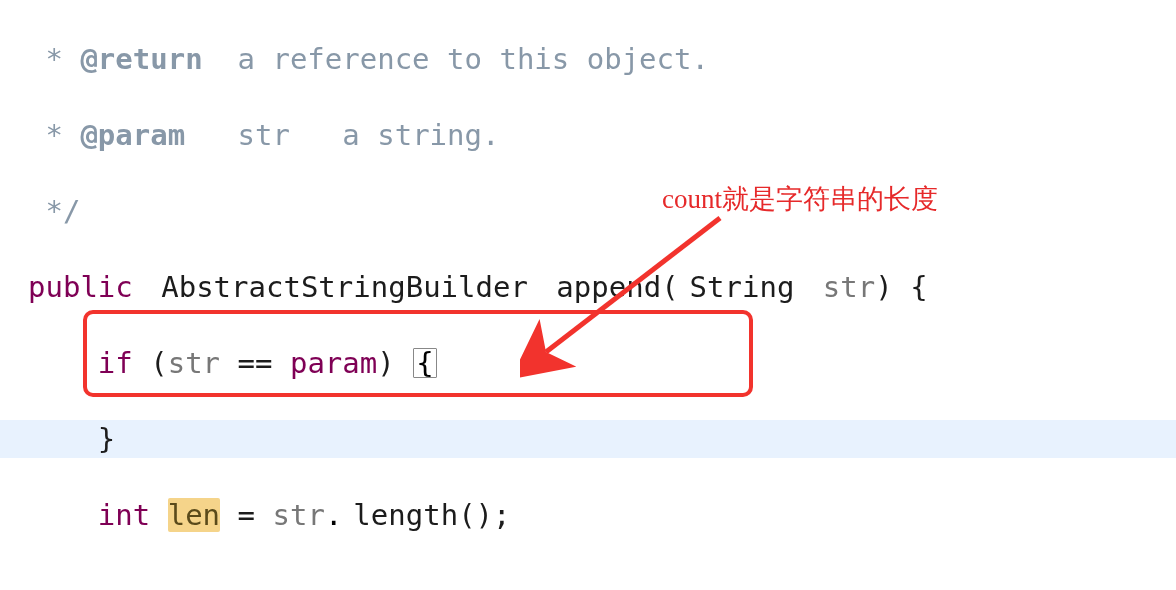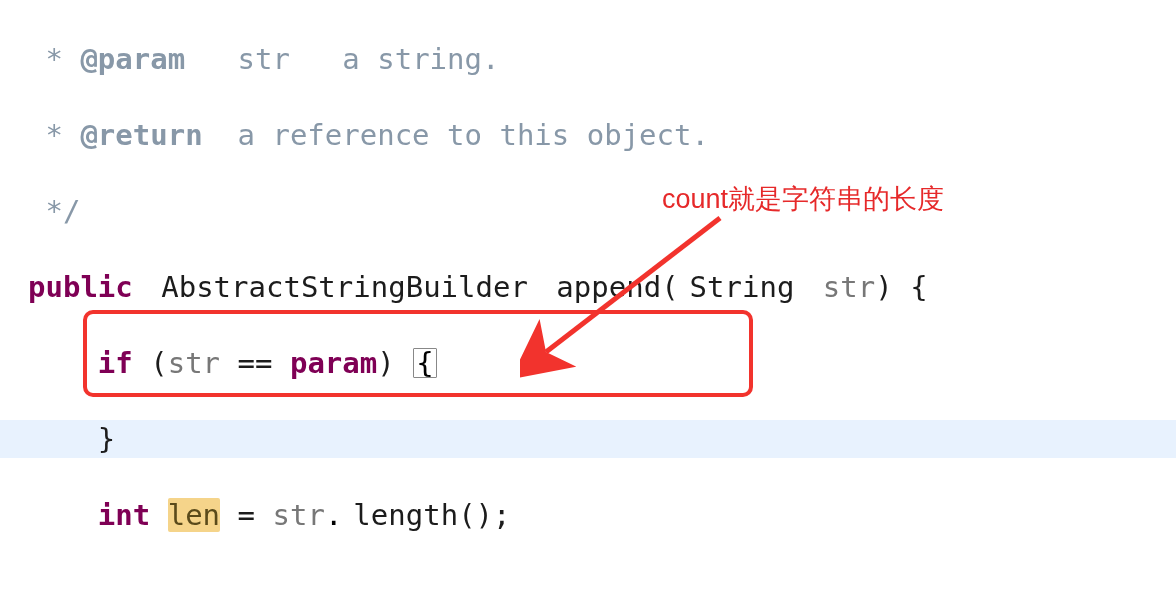--- a/index.html
+++ b/index.html
@@ -12,21 +12,21 @@
   }
   .code-area {
     position: relative;
     font-family: "Consolas", "Menlo", "DejaVu Sans Mono", monospace;
     font-size: 29px;
     line-height: 38px;
     white-space: pre;
     padding: 2px 0 0 0;
   }
   .comment { color: #8898a8; }
-  .keyword { color: #7f0055; font-weight: bold; }
+  .keyword { color: #7f0055; font-weight: normal; }
   .ident { color: #1c1c1c; margin-left: 11px; }
   .op { color: #1c1c1c; }
   .hi-yellow { background: #f5d48a; border-radius: 2px; }
   .box-brace { display:inline-block; border:1px solid #888; border-radius:1px; line-height:28px; padding:0 2px; margin:0 1px; background:#fff; }
   .highlight-line {
     background: #e8f2fe;
     display: block;
     width: 100%;
   }
   .red-box {
@@ -37,39 +37,39 @@
     height: 87px;
     border: 4px solid #f2332d;
     border-radius: 10px;
     box-sizing: border-box;
     pointer-events: none;
   }
   .annotation {
     position: absolute;
     left: 662px;
     top: 180px;
-    font-family: Liberation Sans, sans-serif;
+    font-family: Liberation Serif, serif;
     font-size: 27px;
     color: #e6292a;
     white-space: nowrap;
   }
   .arrow-svg {
     position: absolute;
     left: 520px;
     top: 200px;
     pointer-events: none;
   }
   .line { display: block; padding-left: 28px; padding-right: 0; }
 </style>
 </head>
 <body>
 
 <div class="code-area">
+<span class="line"><span class="comment"> * </span><span class="comment" style="font-weight:bold">@return</span><span class="comment">  a reference to this object.</span></span>
 <span class="line"><span class="comment"> * </span><span class="comment" style="font-weight:bold">@param</span><span class="comment">   str   a string.</span></span>
-<span class="line"><span class="comment"> * </span><span class="comment" style="font-weight:bold">@return</span><span class="comment">  a reference to this object.</span></span>
 <span class="line"><span class="comment"> */</span></span>
 <span class="line"><span class="keyword">public</span> <span class="ident">AbstractStringBuilder</span> <span class="ident">append</span><span class="op">(</span><span class="ident">String</span> <span class="ident" style="color:#777">str</span><span class="op">)</span> <span class="op">{</span></span>
 <span class="line">    <span class="keyword">if</span> <span class="op">(</span><span style="color:#777">str</span> <span class="op">==</span> <span class="keyword">param</span><span class="op">)</span> <span class="box-brace">{</span></span>
 <span class="line highlight-line">    <span class="op">}</span></span>
 <span class="line">    <span class="keyword">int</span> <span class="hi-yellow" style="color:#5a4a1a">len</span> <span class="op">=</span> <span style="color:#777">str</span>.<span class="ident">length</span><span class="op">(</span><span class="op">)</span><span class="op">;</span></span>
 
 
 
 
 

